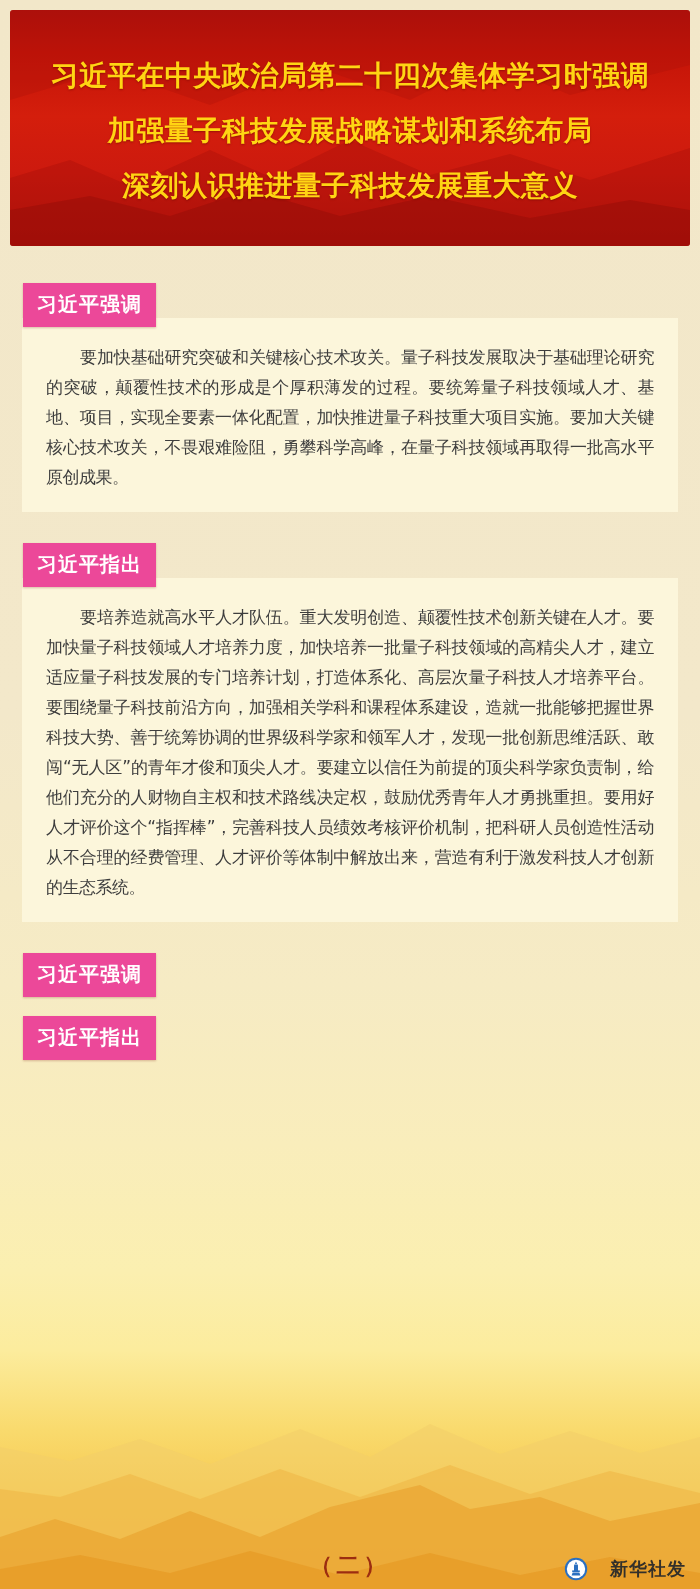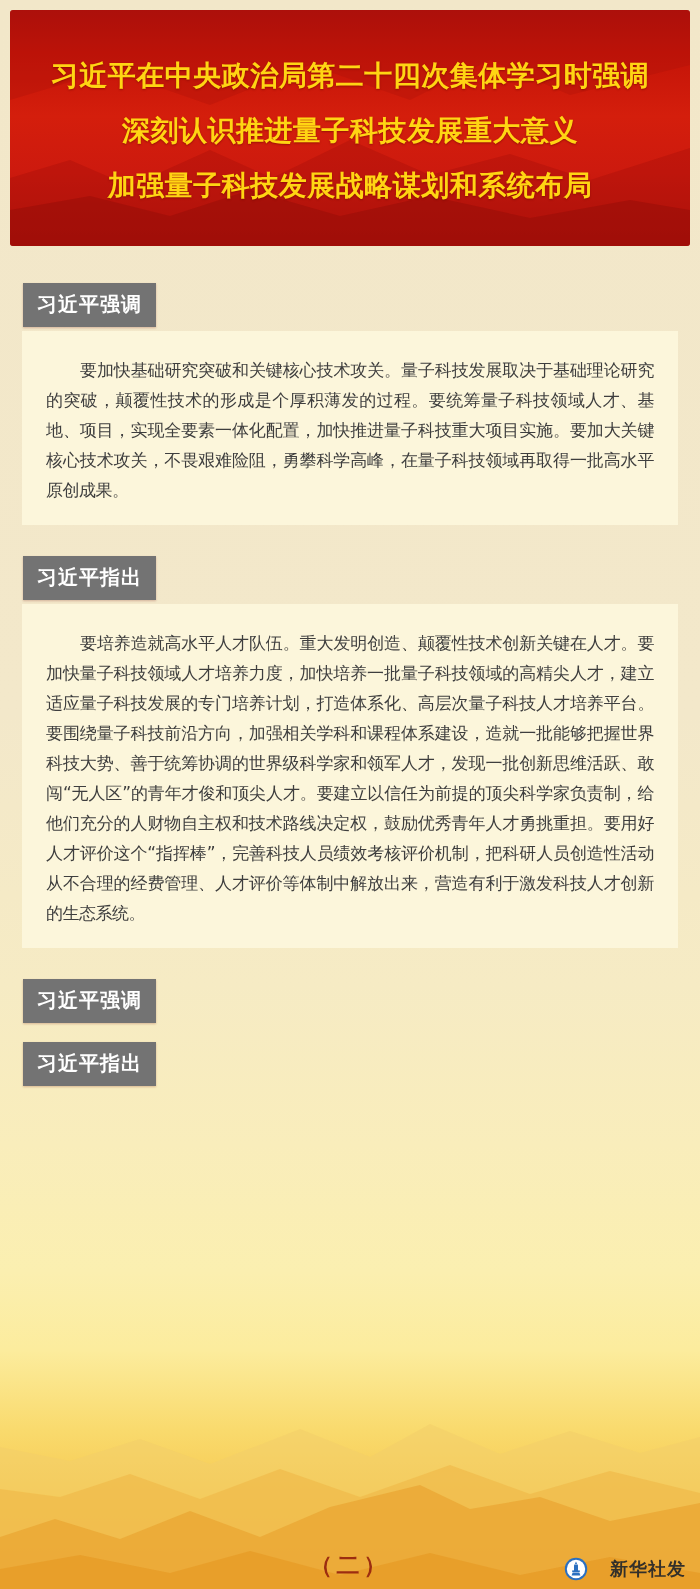--- a/index.html
+++ b/index.html
@@ -31,28 +31,27 @@
   }
 
   
   .section{margin:0 22px;position:relative;}
   .section.s1{margin-top:37px;}
   .section.s2{margin-top:31px;}
   .section.s3{margin-top:31px;}
   .section.s4{margin-top:28px;}
   .badge{
     display:inline-block;position:relative;z-index:2;margin-bottom:-9px;margin-left:1px;
-    background:#737373;color:#ffffff;font-weight:bold;font-size:20px;
+    background:#ec4899;color:#ffffff;font-weight:bold;font-size:20px;
     padding:8px 14px 9px 14px;letter-spacing:1px;
     box-shadow:0 1px 2px rgba(120,20,10,.25);
   }
   .card{
     position:relative;z-index:1;background:#fcf6db;
     padding:24px 24px 20px 24px;
-    margin-top:13px;
   }
   .card p{
     margin:0;color:#3e3e3e;font-size:17px;line-height:30px;
     letter-spacing:-0.5px;text-align:justify;text-indent:2em;
   }
 
   
   .footer-art{position:absolute;left:0;bottom:0;width:700px;height:230px;z-index:0;pointer-events:none;}
   .footer-bar{
     position:absolute;left:0;bottom:18px;width:100%;z-index:3;
@@ -73,22 +72,22 @@
 <div class="page">
 
   <div class="banner">
     <svg viewBox="0 0 680 236" preserveAspectRatio="none">
       <path d="M0,0 L680,0 L680,55 L560,85 L480,50 L400,90 L300,55 L200,95 L100,60 L0,90 Z" fill="#a81009" opacity="0.30"></path>
       <path d="M0,236 L0,168 L60,150 L120,176 L200,140 L262,168 L340,130 L420,165 L500,144 L580,170 L680,138 L680,236 Z" fill="#a40f0a" opacity="0.35"></path>
       <path d="M0,236 L0,200 L80,186 L160,206 L240,180 L330,206 L420,186 L520,208 L620,190 L680,200 L680,236 Z" fill="#8f0c08" opacity="0.42"></path>
     </svg>
     <div class="banner-text">
       <div class="banner-line">习近平在中央政治局第二十四次集体学习时强调</div>
+      <div class="banner-line">加强量子科技发展战略谋划和系统布局</div>
       <div class="banner-line">深刻认识推进量子科技发展重大意义</div>
-      <div class="banner-line">加强量子科技发展战略谋划和系统布局</div>
     </div>
   </div>
 
   <div class="section s1">
     <div class="badge">习近平强调</div>
     <div class="card">
       <p>要加快基础研究突破和关键核心技术攻关。量子科技发展取决于基础理论研究的突破，颠覆性技术的形成是个厚积薄发的过程。要统筹量子科技领域人才、基地、项目，实现全要素一体化配置，加快推进量子科技重大项目实施。要加大关键核心技术攻关，不畏艰难险阻，勇攀科学高峰，在量子科技领域再取得一批高水平原创成果。</p>
     </div>
   </div>
 

